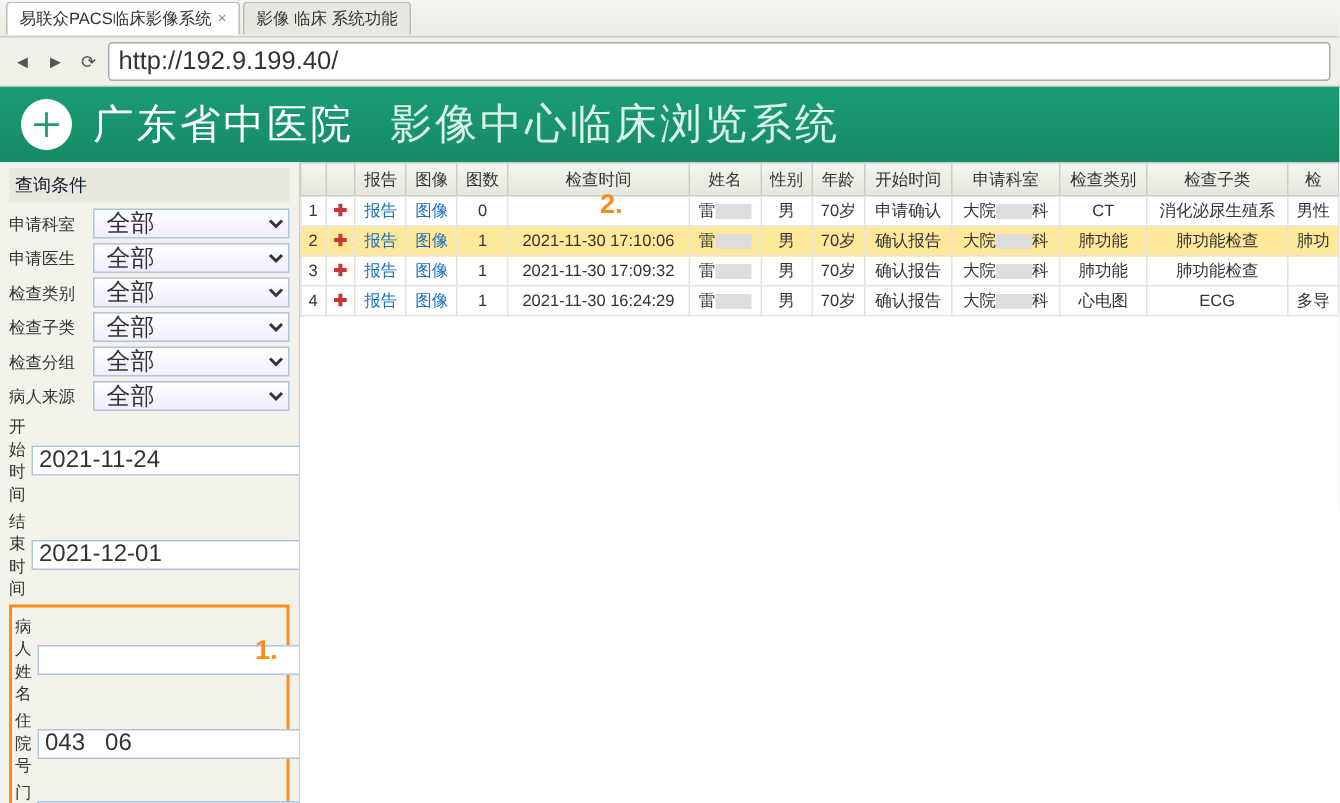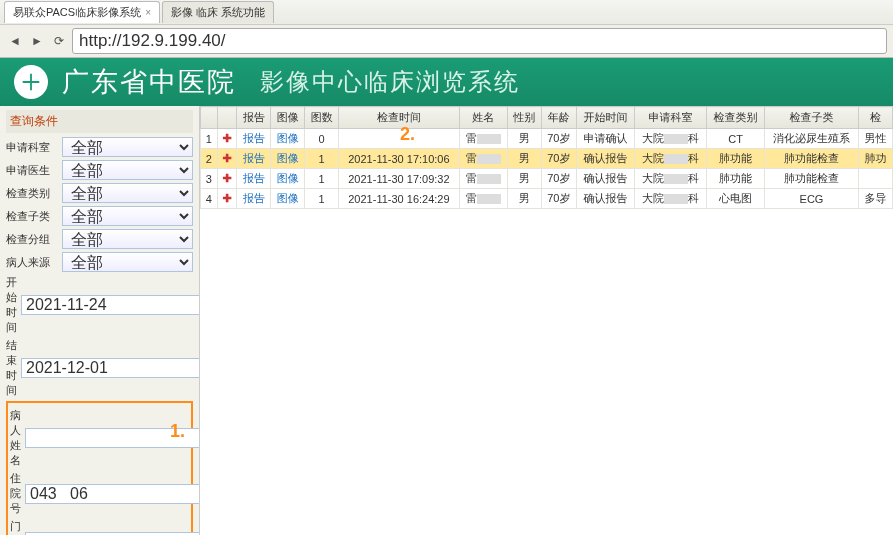--- a/index.html
+++ b/index.html
@@ -9,24 +9,24 @@
 .tab { background: #fff; border: 1px solid #bbb; border-bottom: none; padding: 3px 8px; font-size: 11px; border-radius: 3px 3px 0 0; display: flex; align-items: center; gap: 4px; }
 .tab.inactive { background: #e8e8e0; }
 .tab-close { font-size: 10px; color: #888; cursor: pointer; }
 .addr-bar { display: flex; align-items: center; padding: 3px 6px; gap: 4px; background: #f0f0e8; border-top: 1px solid #ccc; }
 .nav-btn { width:18px; height:18px; display:inline-flex; align-items:center; justify-content:center; color:#555; cursor:pointer; border-radius:3px; }
 .url-box { flex:1; background:#fff; border:1px solid #aaa; border-radius:3px; padding:2px 6px; font-size:17px; color:#333; }
 .banner { background: linear-gradient(#1a9c74,#168a66); color:#fff; display:flex; align-items:center; padding:6px 14px; gap:14px; }
 .logo { width:34px; height:34px; background:#fff; border-radius:50%; display:flex; align-items:center; justify-content:center; }
 .logo svg{width:22px;height:22px;}
 .hosp-name { font-size:27px; letter-spacing:2px; font-weight:500; }
-.sys-name { font-size:24px; letter-spacing:2px; margin-left:10px; color:#d9f2e9; }
+.sys-name { font-size:28px; letter-spacing:2px; margin-left:10px; color:#d9f2e9; }
 .workspace { display:flex; height:calc(535px - 24px - 26px - 46px); background:#f7f7f2; }
 .sidebar { width:200px; background:#f2f2ea; border-right:1px solid #ccc; padding:4px 6px; overflow:auto; }
-.side-title { background:#e8e8de; padding:3px 4px; font-size:12px; color:#c2410c; margin-bottom:4px; }
+.side-title { background:#e8e8de; padding:3px 4px; font-size:12px; color:#0f172a; margin-bottom:4px; }
 .form-row { display:flex; align-items:center; margin:3px 0; gap:4px; }
 .form-row label { width:52px; font-size:11px; color:#333; text-align:left; }
 .form-row select, .form-row input[type=text] { flex:1; height:20px; border:1px solid #b0c4de; background:#fff; font-size:16px; padding:0 4px; color:#333; }
 .form-row select { background:linear-gradient(#fff,#eef); }
 .highlight-box { border:2px solid #ff8c1a; padding:2px; margin:2px 0; position:relative; }
 .annot { position:absolute; font-size:18px; font-weight:bold; color:#ff8c1a; }
 .main { flex:1; background:#fff; overflow:auto; position:relative; }
 table { border-collapse:collapse; width:100%; font-size:11px; }
 thead th { background:linear-gradient(#f4f4ee,#e6e6dc); border:1px solid #ccc; padding:3px 4px; font-weight:normal; color:#333; white-space:nowrap; }
 tbody td { border:1px solid #e4e4dc; padding:2px 4px; white-space:nowrap; color:#333; text-align:center; }

